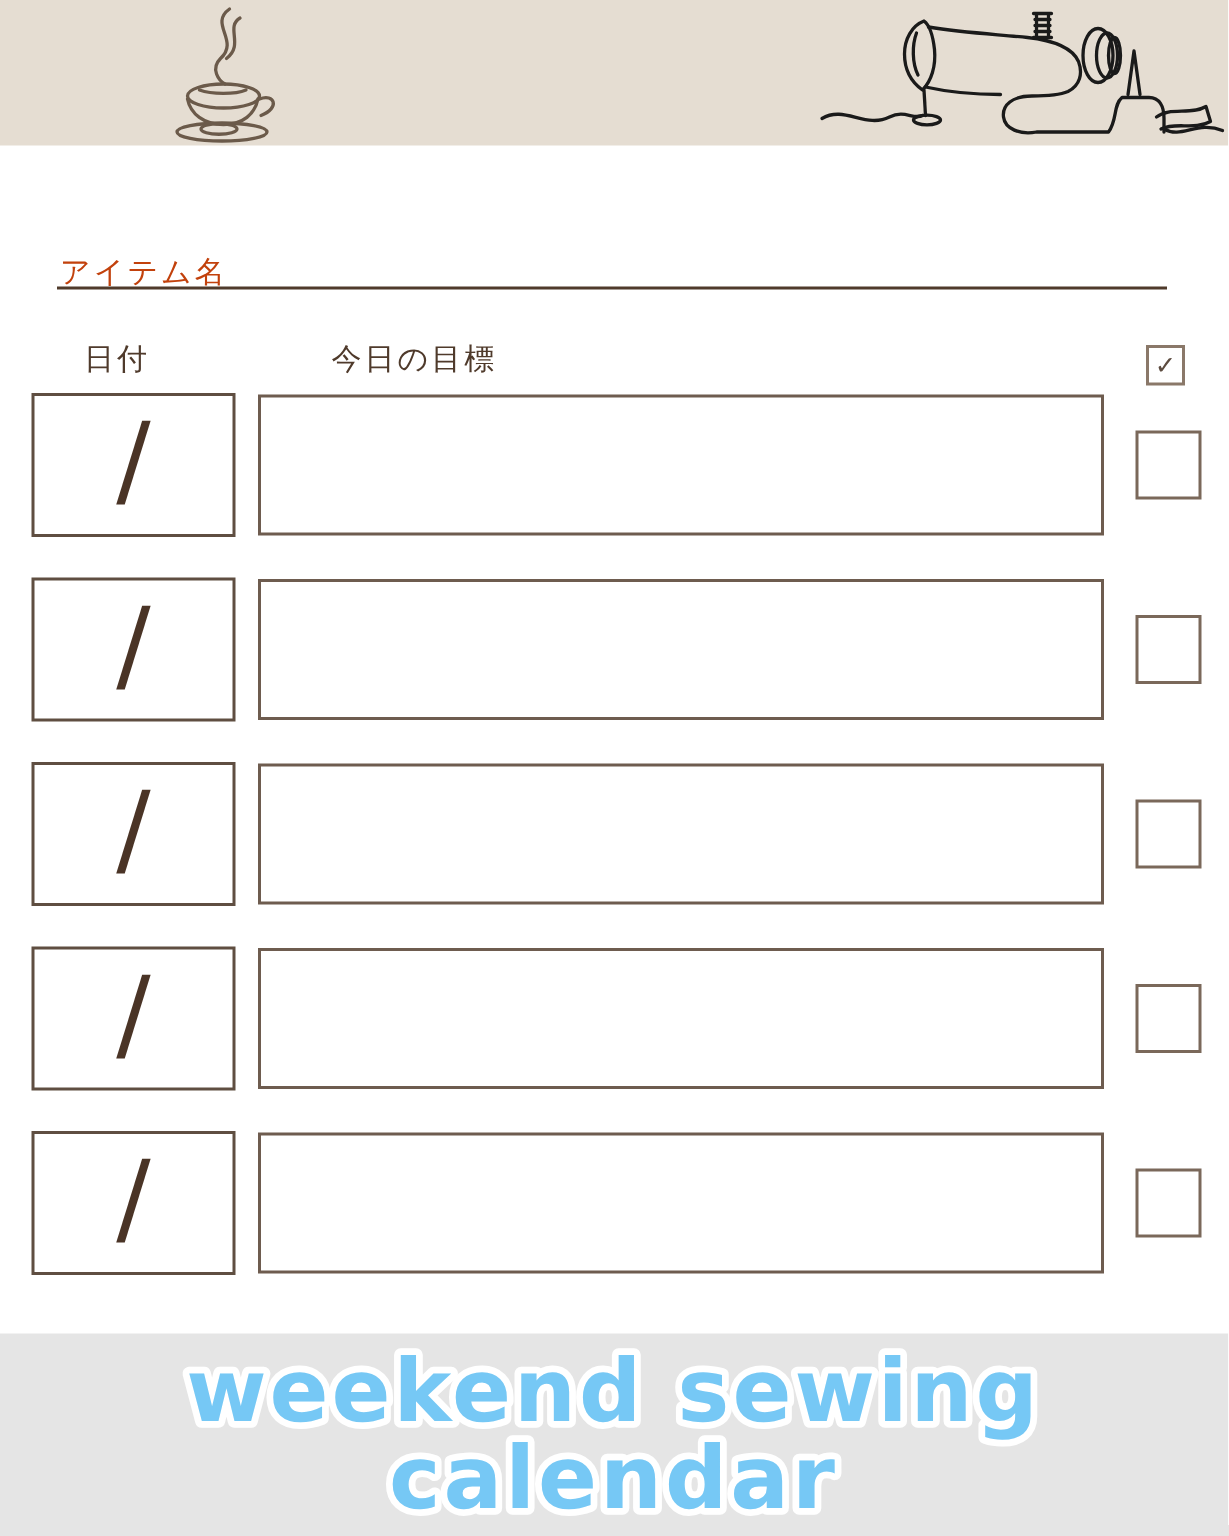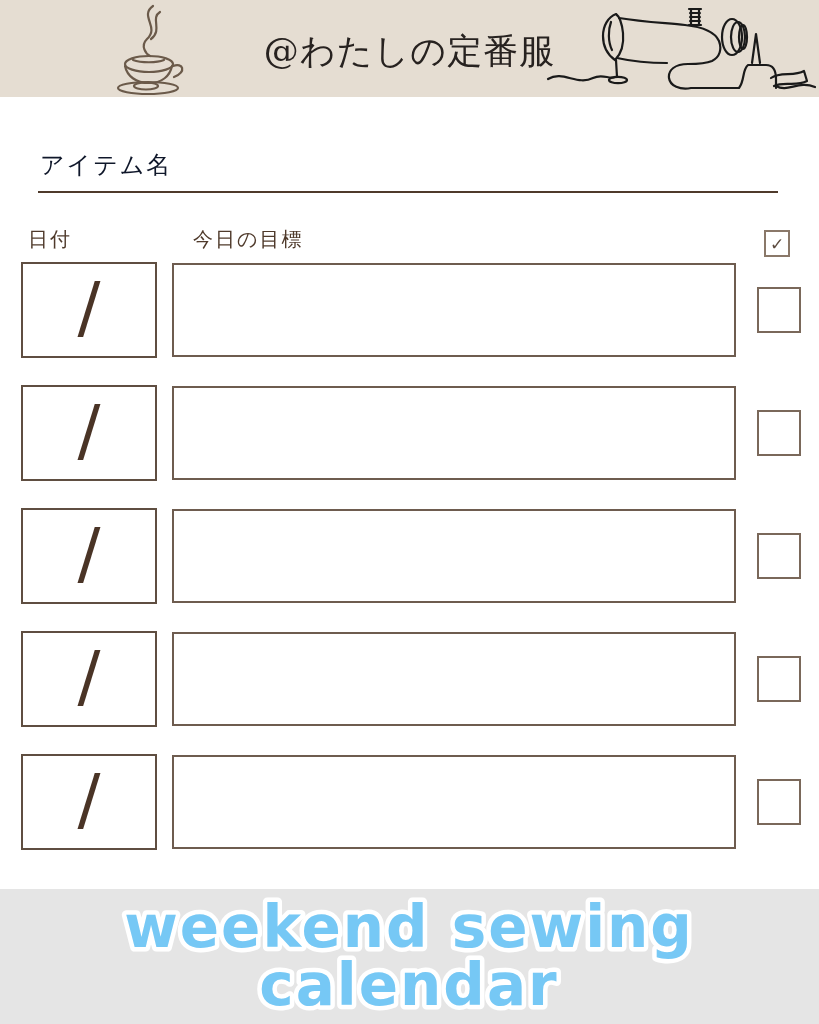--- a/index.html
+++ b/index.html
@@ -12,25 +12,25 @@
   .topbar { position:absolute; left:0; top:0; width:819px; height:97px; background:#e5ddd2; }
   .coffee-svg { position:absolute; left:106px; top:2px; }
   .app-title {
     position:absolute; left:0; right:0; top:28px; text-align:center;
     font-family:"DejaVu Serif","Liberation Serif",serif;
     font-size:35px; color:#272220; letter-spacing:1px;
   }
   .machine-svg { position:absolute; right:0; top:0; }
 
   
-  .item-label { position:absolute; left:40px; top:149px; font-size:24px; color:#0f172a; letter-spacing:2px; }
+  .item-label { position:absolute; left:40px; top:168px; font-size:20px; color:#c2410c; letter-spacing:2px; }
   .item-line  { position:absolute; left:38px; top:191px; width:740px; height:2px; background:#4f3a2b; }
 
   
-  .col-label { position:absolute; top:226px; font-size:20px; color:#4f3a2b; letter-spacing:2px; }
+  .col-label { position:absolute; top:226px; font-size:20px; color:#4f3a2b; letter-spacing:2px;margin-left:28px; }
   .col-date  { left:28px; }
   .col-goal  { left:193px; }
   .legend-checkbox {
     position:absolute; left:764px; top:230px; width:26px; height:27px;
     border:2px solid #8a7869; background:#fff; box-sizing:border-box;
     display:flex; align-items:center; justify-content:center;
     font-size:17px; color:#5d4c40; cursor:pointer;
   }
 
   
@@ -77,21 +77,20 @@
         <path d="M54,10 C44,16 57,28 45,37"></path>
         <ellipse cx="43" cy="62" rx="24" ry="8"></ellipse>
         <path d="M27,58 C35,61 51,61 58,58"></path>
         <path d="M19,64 C21,74 30,81 43,81 C56,81 64,74 66,64"></path>
         <path d="M67,64 C77,60 81,70 68,75"></path>
         <ellipse cx="42" cy="86" rx="30" ry="6"></ellipse>
         <ellipse cx="40" cy="84" rx="12" ry="3.5"></ellipse>
       </g>
     </svg>
 
-    <div class="app-title">@わたしの定番服</div>
 
     <svg class="machine-svg" width="274" height="96" viewBox="0 0 274 96">
       <g class="lineart" stroke="#1a1a1a" stroke-width="2.2">
         <path d="M3,79 C18,70 32,86 48,78 C58,73 64,80 70,77"></path>
         <ellipse cx="73" cy="80" rx="9" ry="3.2"></ellipse>
         <path d="M72,77 L71,60"></path>
         <path d="M71,14 C63,17 58,26 58,36 C58,47 63,55 70,60 C76,54 79,44 78,33 C77,24 75,17 71,14 Z"></path>
         <path d="M66,22 C63,30 63,42 67,50"></path>
         <path d="M74,18 C98,22 122,23 140,25 C158,27 170,32 174,41 C177,49 175,57 167,61 C160,64 150,64 143,64 C130,64 123,70 124,78 C125,86 135,90 146,88 L194,88 C200,80 197,70 203,65 L221,65 C228,65 231,71 231,79 L231,88"></path>
         <path d="M72,58 C90,62 108,63 122,63"></path>

